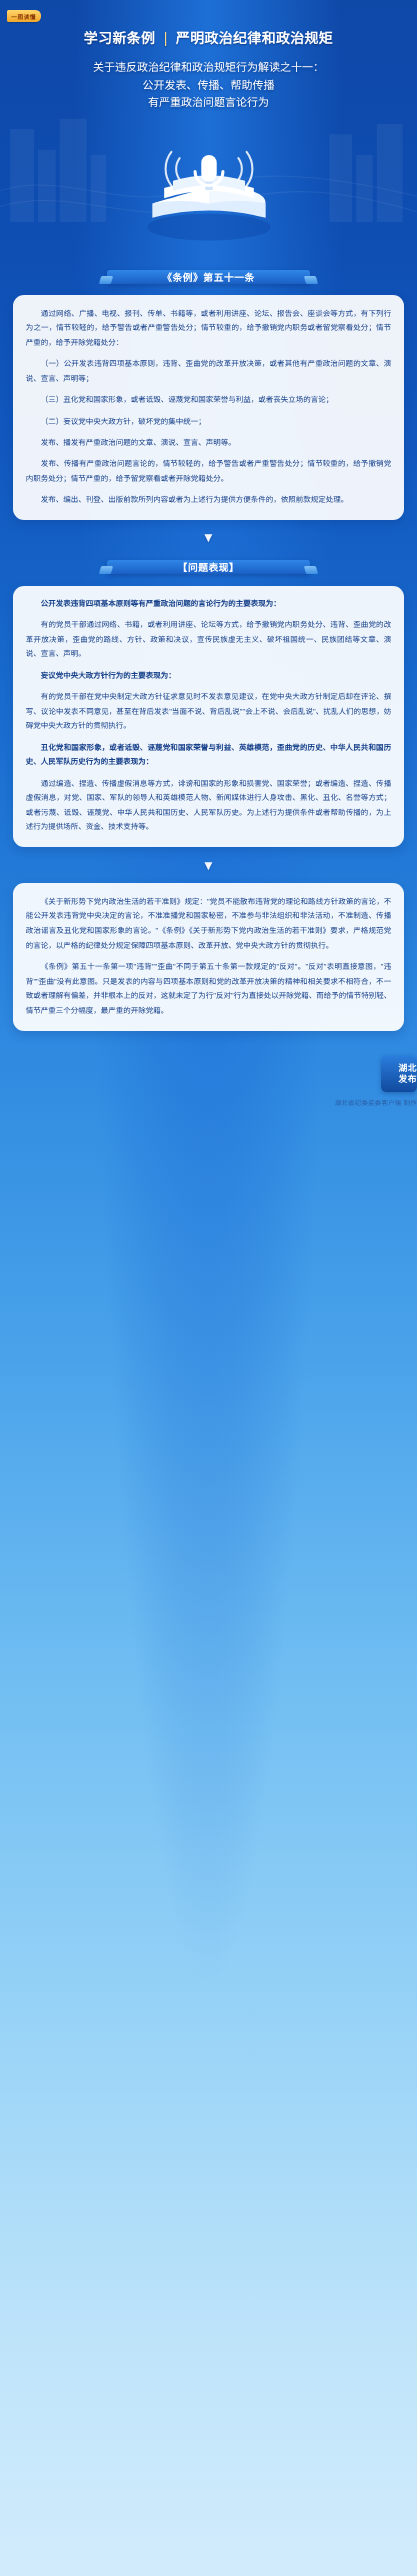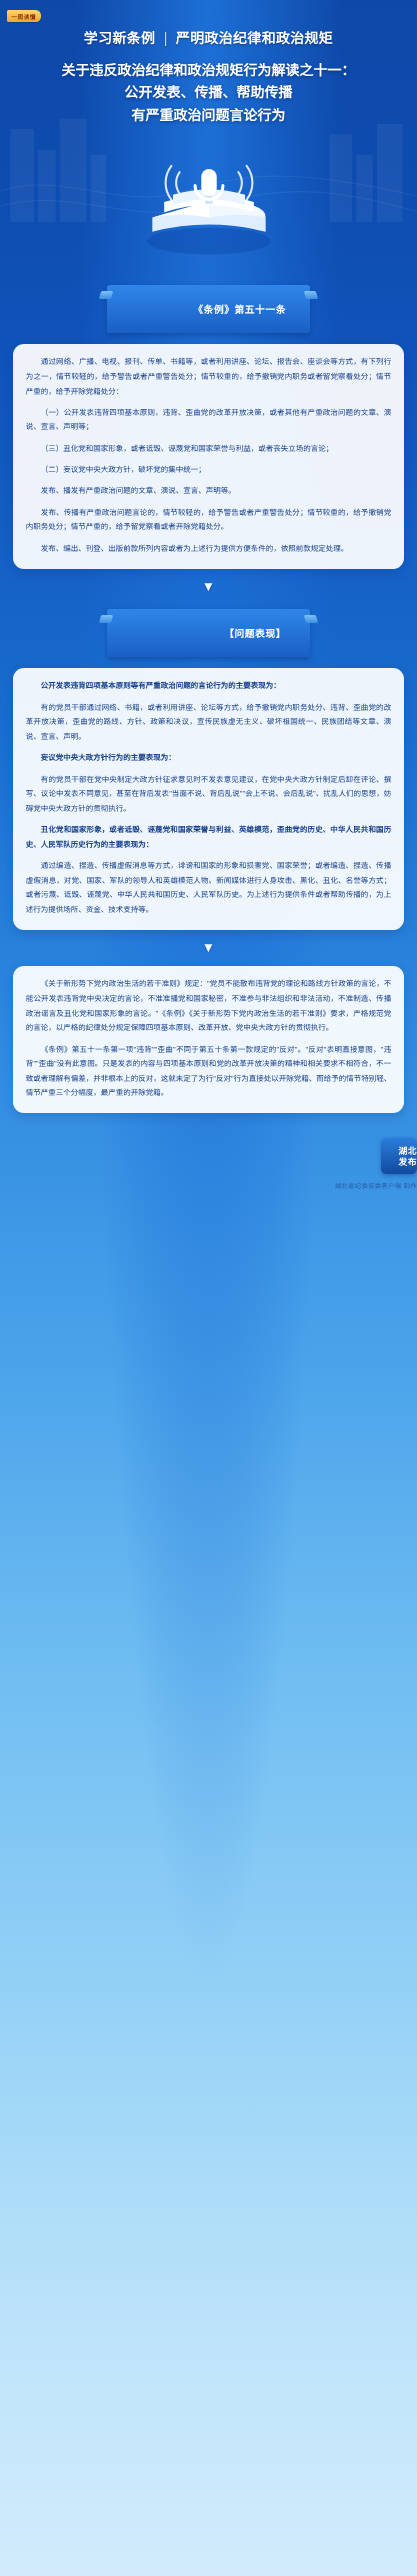--- a/index.html
+++ b/index.html
@@ -64,22 +64,22 @@
     text-shadow: 0 0.5px 1.5px rgba(0,20,70,.5);
   }
   .header-line .sep {
     color: #ffd98a;
     margin: 0 4.1px;
     font-weight: normal;
   }
   .title-block {
     margin: 11.3px 20.6px 0 20.6px;
     color: #ffffff;
-    font-size: 14px;
-    font-weight: bold;
+    font-size: 11px;
+    font-weight: normal;
     line-height: 1.62;
     text-shadow: 0 1px 3.1px rgba(0,25,80,.55);
   }
   .title-block .t-sub {
     display: block;
   }
 
   
   .hero {
     position: relative;
@@ -91,29 +91,28 @@
 
   
   .banner-wrap {
     text-align: center;
     margin-top: 15.5px;
   }
   .banner {
     display: inline-block;
     position: relative;
     min-width: 155px;
-    padding: 17px 24px;
+    padding: 0 24px;
     background: linear-gradient(180deg,#2f86e8 0%, #1a5fc4 100%);
     color: #ffffff;
     font-size: 9.8px;
     font-weight: bold;
     letter-spacing: 0.5px;
     border-radius: 3.1px;
     box-shadow: 0 2.1px 5.2px rgba(10,40,110,.35);
-    text-align: right;
   }
   .banner::before, .banner::after {
     content: "";
     position: absolute;
     top: 6.2px;
     width: 12.4px;
     height: 8.2px;
     background: linear-gradient(180deg,#7fc0f6,#3d8fe4);
     border-radius: 1.5px;
   }

